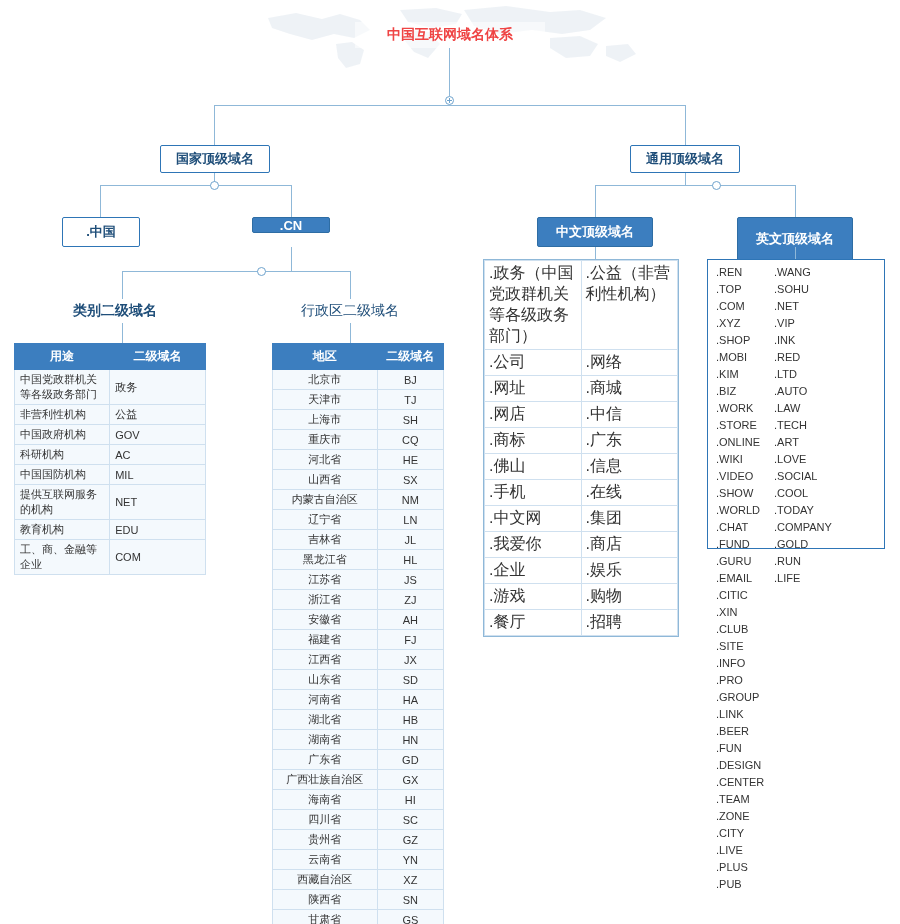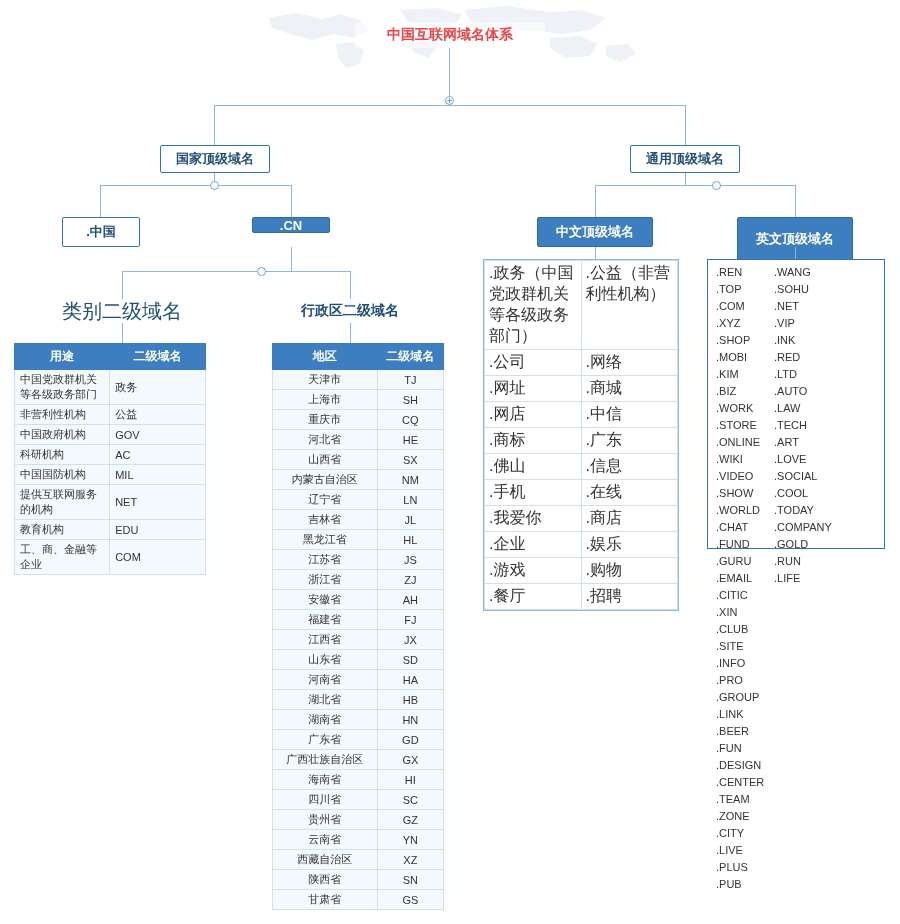--- a/index.html
+++ b/index.html
@@ -104,22 +104,22 @@
 
 <div class="node" style="left:62px;top:217px;width:78px;height:30px;">.中国</div>
 <div class="node filled" style="left:252px;top:217px;width:78px;height:16px;">.CN</div>
 
 <div class="line v" style="left:291px;top:247px;height:24px;"></div>
 <div class="line h" style="left:122px;top:271px;width:228px;"></div>
 <div class="line v" style="left:122px;top:271px;height:28px;"></div>
 <div class="line v" style="left:350px;top:271px;height:28px;"></div>
 <div class="dot" style="left:257px;top:267px;"></div>
 
-<div style="position:absolute;left:52px;top:299px;width:140px;height:24px;display:flex;align-items:center;justify-content:center;font-size:20px;font-weight:normal;color:#1f4e79;">类别二级域名</div>
-<div style="position:absolute;left:280px;top:299px;width:140px;height:24px;display:flex;align-items:center;justify-content:center;font-size:14px;font-weight:bold;color:#1f4e79;">行政区二级域名</div>
+<div style="position:absolute;left:45px;top:299px;width:140px;height:24px;display:flex;align-items:center;justify-content:center;font-size:14px;font-weight:bold;color:#1f4e79;">类别二级域名</div>
+<div style="position:absolute;left:280px;top:299px;width:140px;height:24px;display:flex;align-items:center;justify-content:center;font-size:14px;font-weight:normal;color:#1f4e79;">行政区二级域名</div>
 
 <div class="line v" style="left:122px;top:323px;height:20px;"></div>
 <div class="line v" style="left:350px;top:323px;height:20px;"></div>
 
 <div class="line v" style="left:685px;top:173px;height:12px;"></div>
 <div class="line h" style="left:595px;top:185px;width:200px;"></div>
 <div class="line v" style="left:595px;top:185px;height:32px;"></div>
 <div class="line v" style="left:795px;top:185px;height:32px;"></div>
 <div class="dot" style="left:712px;top:181px;"></div>
 
@@ -174,20 +174,24 @@
 
 <table class="tbl" style="left:272px;top:343px;width:172px;">
   <thead>
     <tr>
       <th style="width:110px;">地区</th>
       <th style="width:62px;">二级域名</th>
     </tr>
   </thead>
   <tbody>
       <tr>
+        <td class="center">北京市</td>
+        <td class="center">BJ</td>
+      </tr>
+      <tr>
         <td class="center">天津市</td>
         <td class="center">TJ</td>
       </tr>
       <tr>
         <td class="center">上海市</td>
         <td class="center">SH</td>
       </tr>
       <tr>
         <td class="center">重庆市</td>
         <td class="center">CQ</td>
@@ -316,20 +320,24 @@
         </tr>
         <tr>
           <td style="width: 50%;">.佛山</td>
           <td style="width: 50%;">.信息</td>
         </tr>
         <tr>
           <td style="width: 50%;">.手机</td>
           <td style="width: 50%;">.在线</td>
         </tr>
         <tr>
+          <td style="width: 50%;">.中文网</td>
+          <td style="width: 50%;">.集团</td>
+        </tr>
+        <tr>
           <td style="width: 50%;">.我爱你</td>
           <td style="width: 50%;">.商店</td>
         </tr>
         <tr>
           <td style="width: 50%;">.企业</td>
           <td style="width: 50%;">.娱乐</td>
         </tr>
         <tr>
           <td style="width: 50%;">.游戏</td>
           <td style="width: 50%;">.购物</td>

